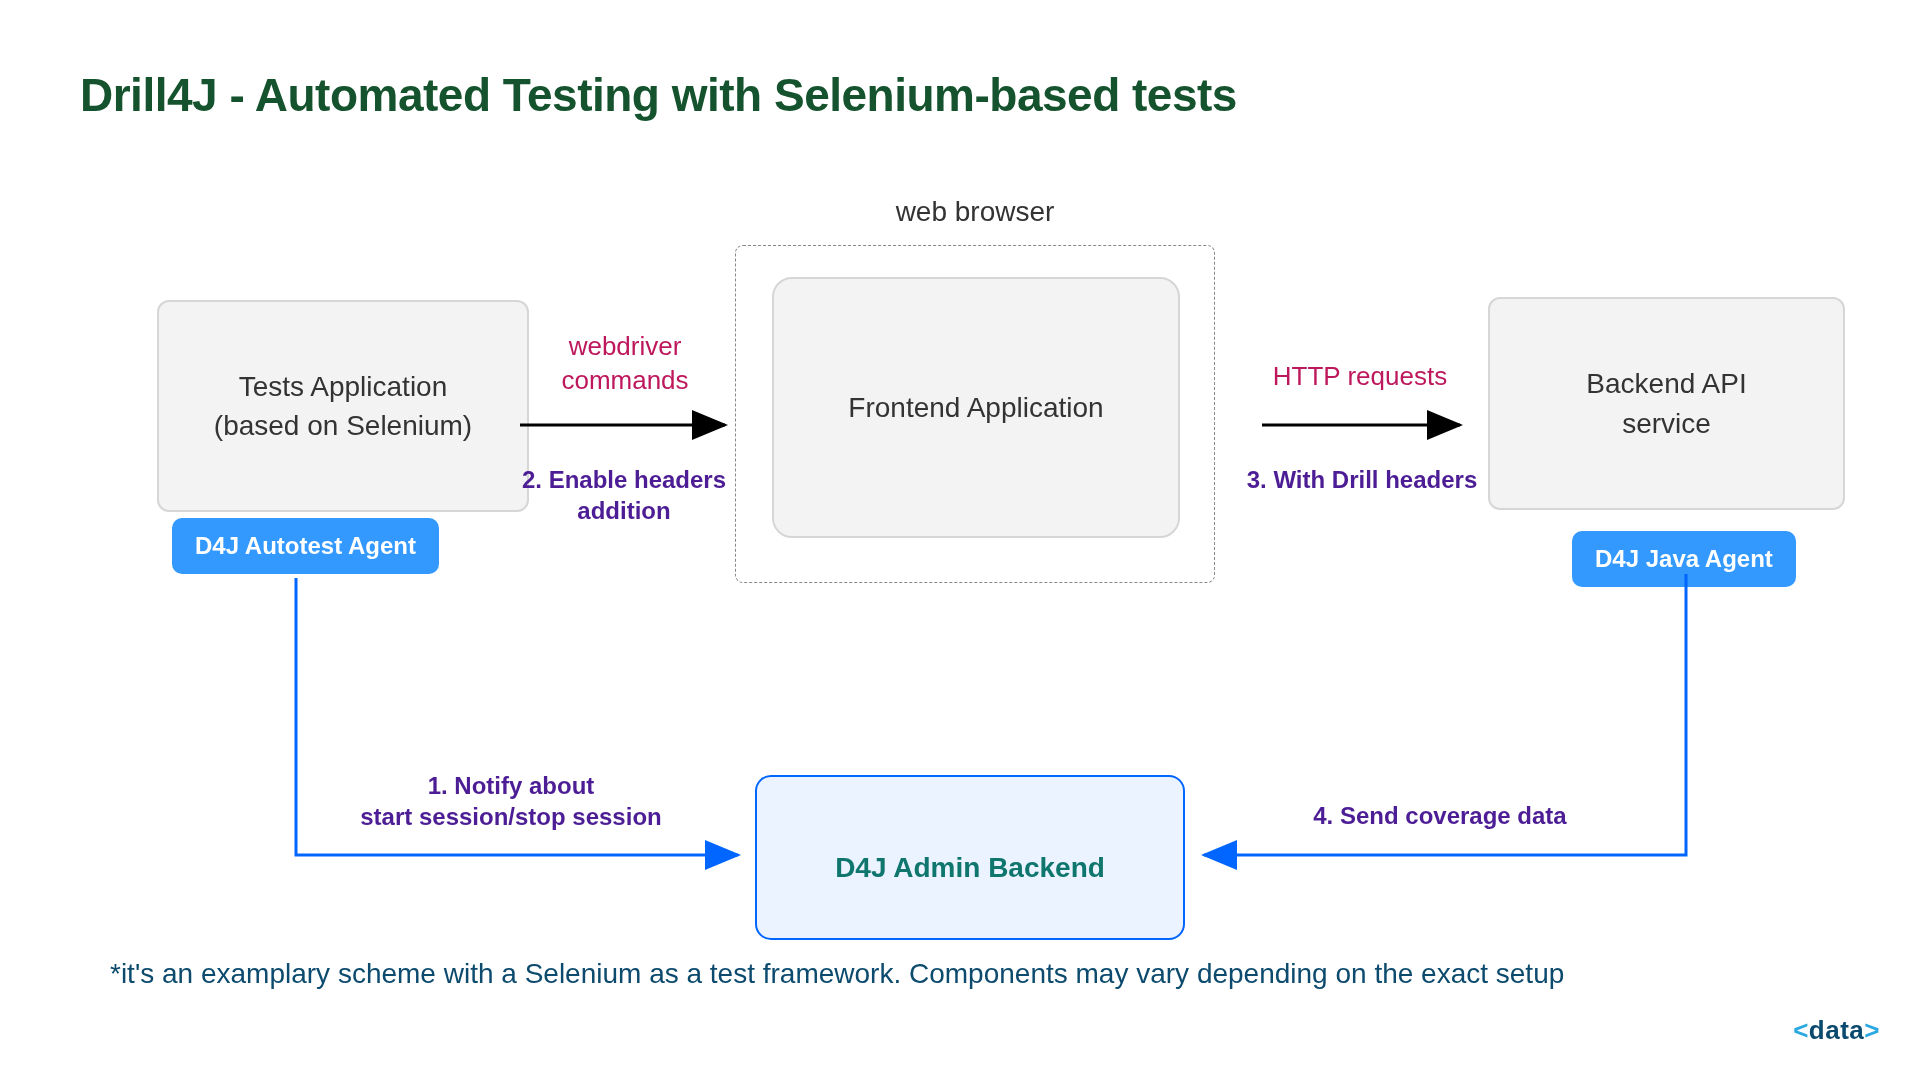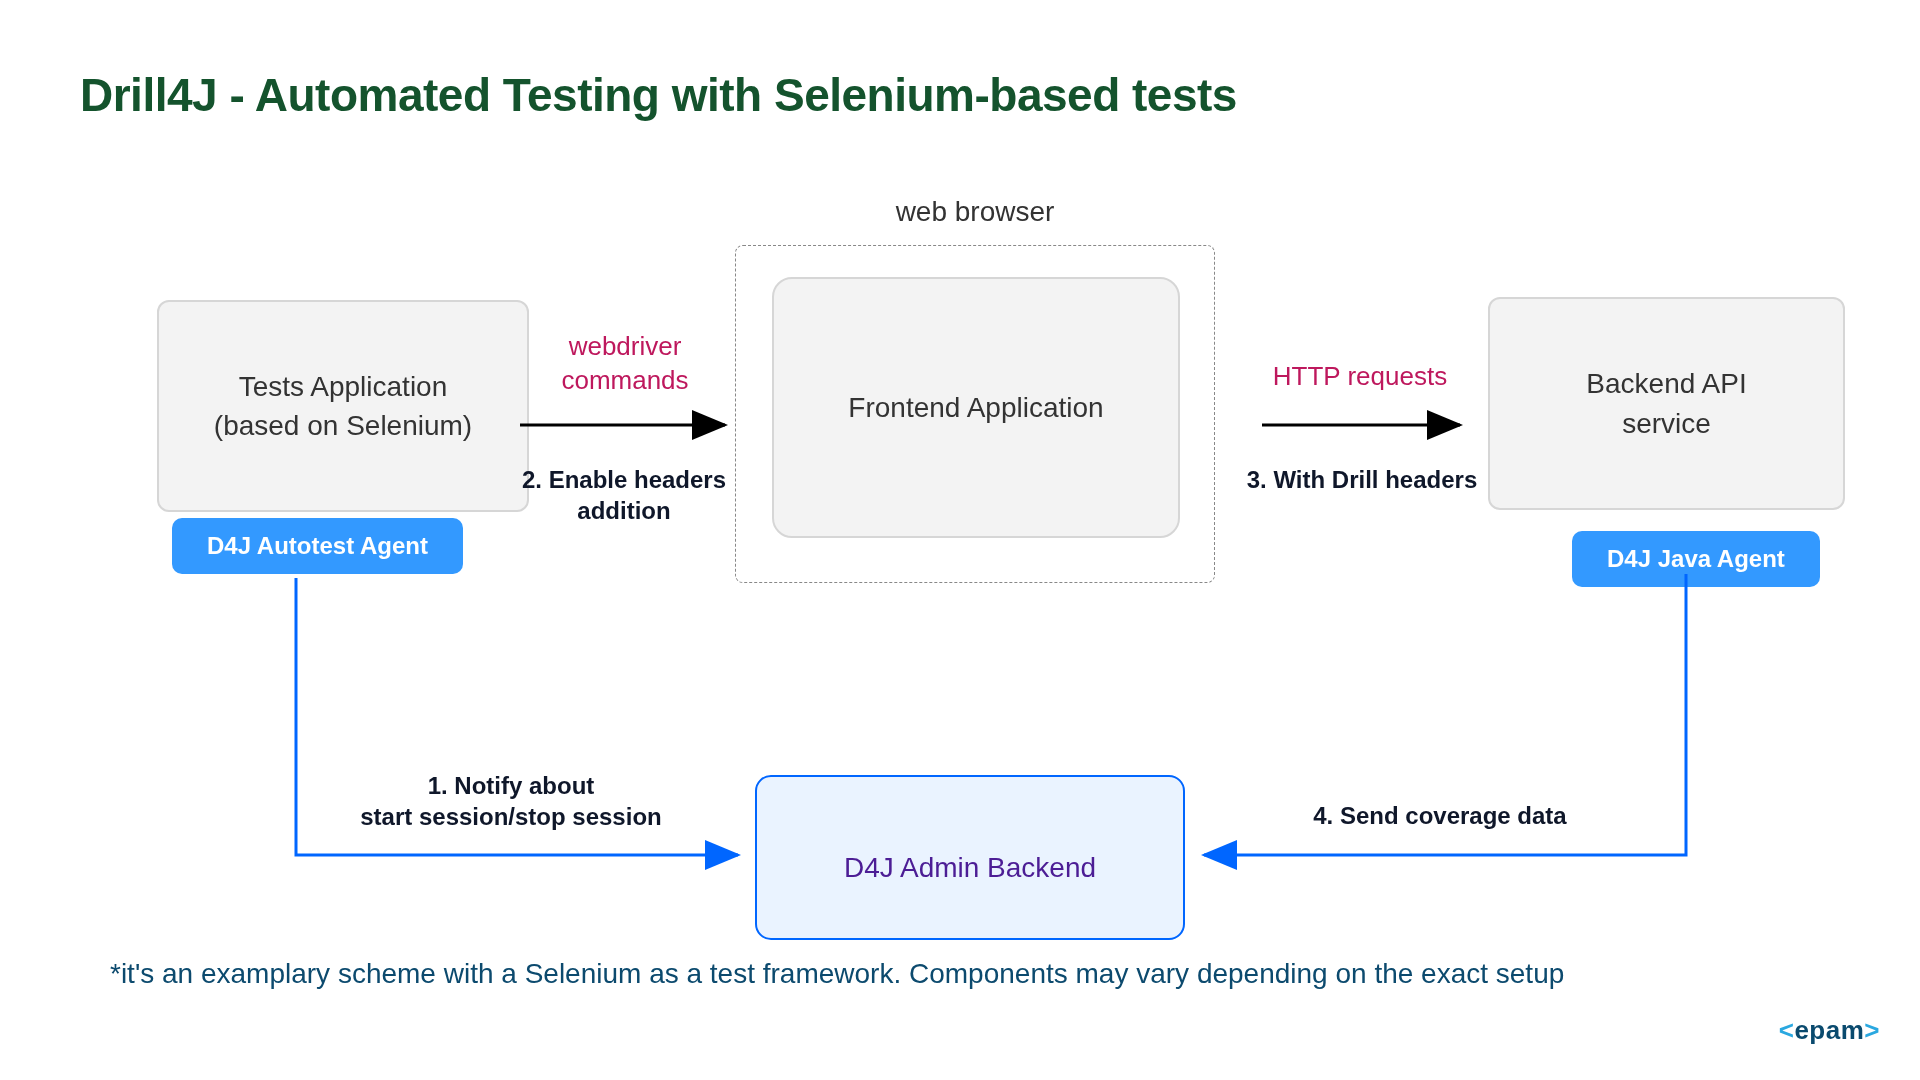--- a/index.html
+++ b/index.html
@@ -3,25 +3,25 @@
 <meta charset="utf-8">
 <style>
   * { box-sizing: border-box; margin: 0; padding: 0; }
   html, body { width: 1920px; height: 1080px; font-family: -apple-system, BlinkMacSystemFont, "Segoe UI", Arial, sans-serif; background: #fff; }
   .page { position: relative; width: 1920px; height: 1080px; }
   .title { position: absolute; left: 80px; top: 68px; font-size: 46px; font-weight: 800; color: #14532d; letter-spacing: -0.5px; }
   .box { position: absolute; background: #f3f3f3; border: 2px solid #d6d6d6; border-radius: 12px; display: flex; flex-direction: column; align-items: center; justify-content: center; }
   .box-label { font-size: 28px; color: #333; text-align: center; line-height: 1.4; font-weight: 400; }
   .dashed-container { position: absolute; border: 1px dashed #888; border-radius: 8px; }
   .dashed-title { position: absolute; font-size: 28px; color: #333; text-align: center; width: 100%; }
-  .blue-tag { position: absolute; background: #3399ff; color: #fff; font-size: 24px; font-weight: 600; border-radius: 10px; padding: 14px 35px; text-align: center; }
+  .blue-tag { position: absolute; background: #3399ff; color: #fff; font-size: 24px; font-weight: 600; border-radius: 10px; padding: 14px 23px; text-align: center; }
   .blue-box { position: absolute; background: #eaf3ff; border: 2px solid #0066ff; border-radius: 16px; display: flex; align-items: center; justify-content: center; }
-  .blue-box-label { font-size: 28px; font-weight: 400; color: #4c1d95; margin-top: 20px; }
+  .blue-box-label { font-size: 28px; font-weight: 700; color: #0f766e; margin-top: 20px; }
   .arrow-label-black { position: absolute; font-size: 26px; color: #be185d; text-align: center; line-height: 1.3; }
-  .arrow-label-blue { position: absolute; font-size: 24px; color: #0f172a; font-weight: 600; text-align: center; line-height: 1.3; }
+  .arrow-label-blue { position: absolute; font-size: 24px; color: #4c1d95; font-weight: 600; text-align: center; line-height: 1.3; }
   .footnote { position: absolute; left: 110px; bottom: 90px; font-size: 28px; color: #0c4a6e; }
   .logo { position: absolute; right: 40px; bottom: 34px; font-size: 26px; font-weight: 600; color: #0a4a6e; letter-spacing: 0.5px; }
   .logo .bracket { color: #2aa8e0; font-weight: 700; }
   svg.connectors { position: absolute; left: 0; top: 0; width: 1920px; height: 1080px; pointer-events: none; }
 </style>
 </head>
 <body>
 
 <div class="page">
 
@@ -65,21 +65,21 @@
   <div class="arrow-label-blue" style="left:316px; top:770px; width:390px;">
     <span>1. Notify about</span><br>
     <span>start session/stop session</span>
   </div>
 
   <div class="arrow-label-blue" style="left:1280px; top:800px; width:320px;">4. Send coverage data</div>
 
   <div class="footnote">*it's an examplary scheme with a Selenium as a test framework. Components may vary depending on the exact setup</div>
 
   <div class="logo">
-    <span class="bracket">&lt;</span><span>epam</span><span class="bracket">&gt;</span>
+    <span class="bracket">&lt;</span><span>data</span><span class="bracket">&gt;</span>
   </div>
 
   <svg class="connectors">
     <defs>
       <marker id="arrow-black" markerWidth="14" markerHeight="14" refX="11" refY="5" orient="auto">
         <path d="M0,0 L12,5 L0,10 Z" fill="#000"></path>
       </marker>
       <marker id="arrow-blue" markerWidth="14" markerHeight="14" refX="11" refY="5" orient="auto">
         <path d="M0,0 L12,5 L0,10 Z" fill="#0066ff"></path>
       </marker>

